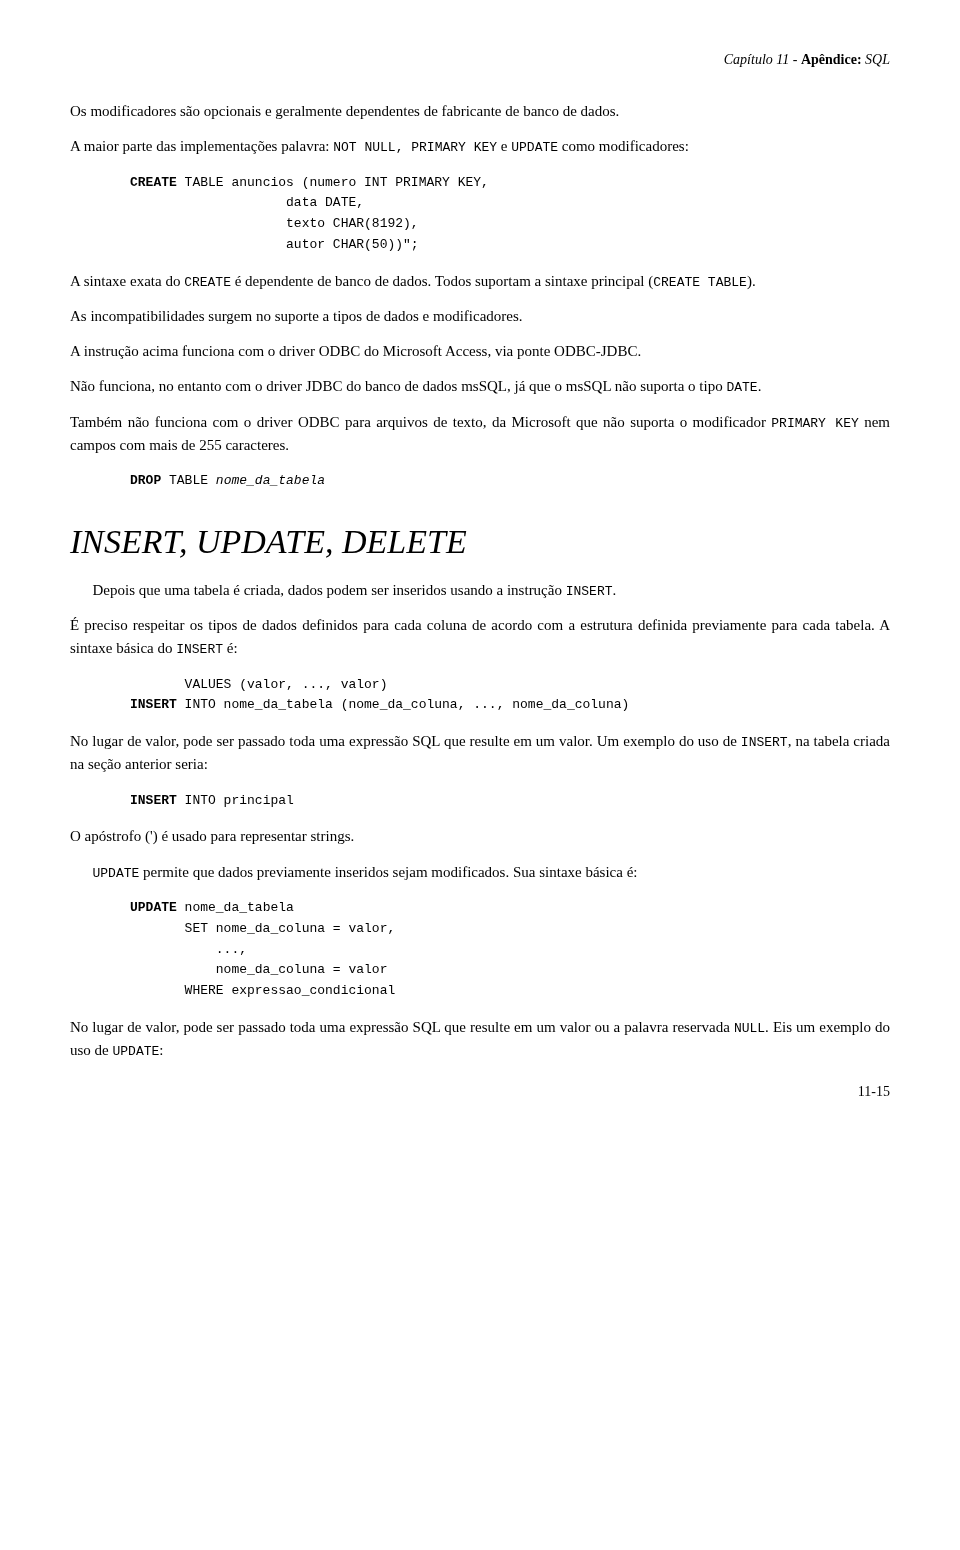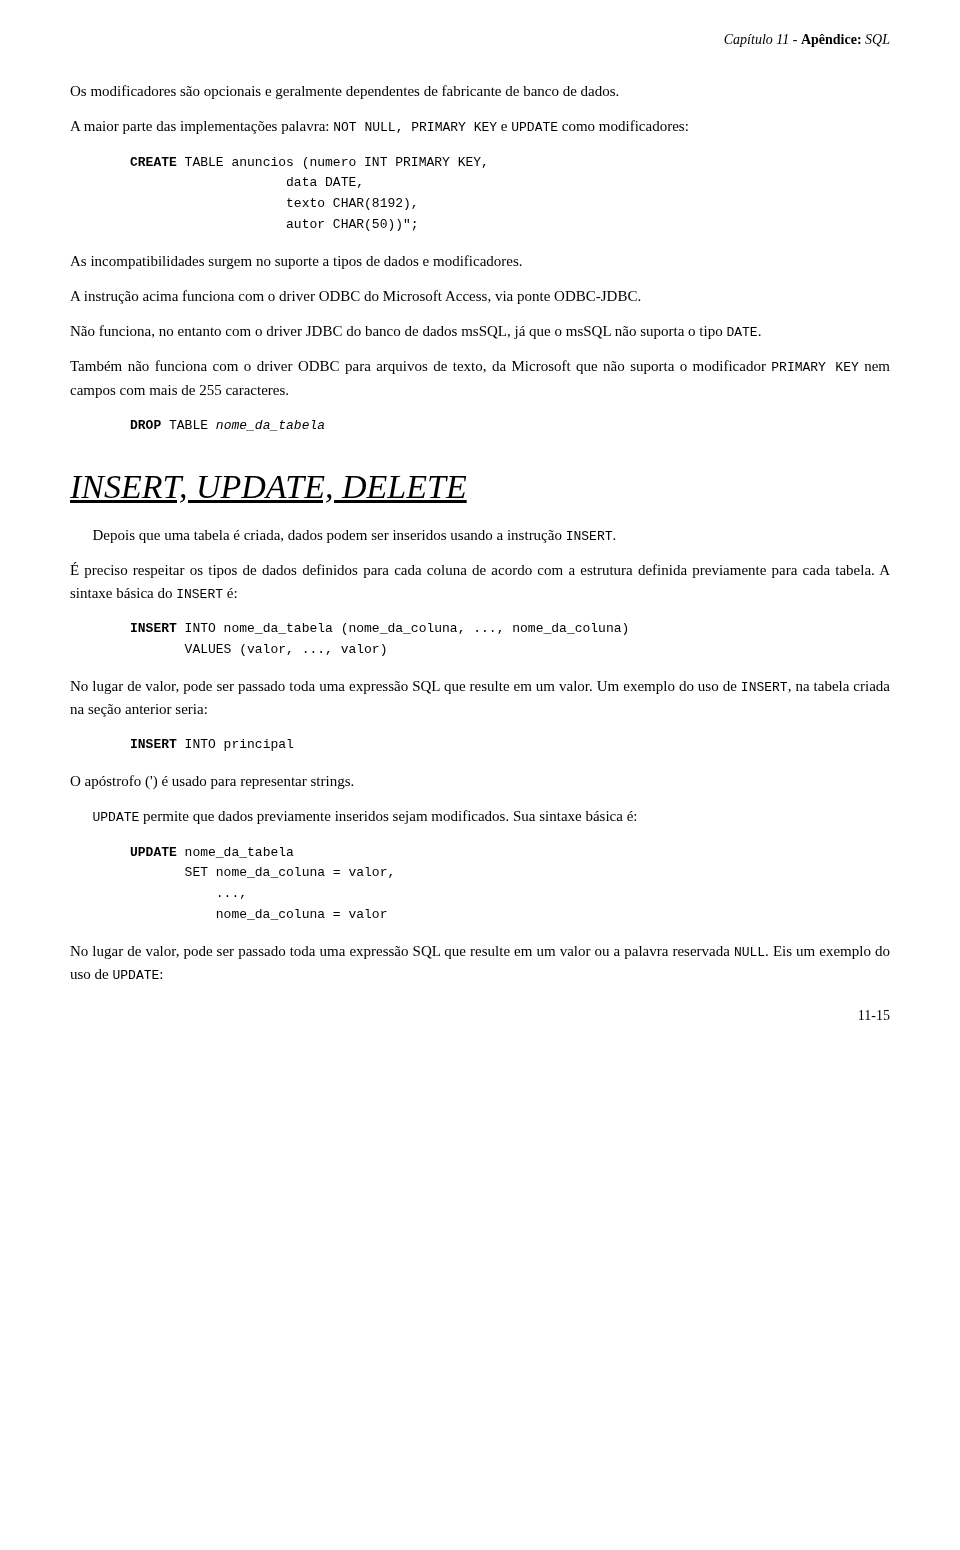--- a/index.html
+++ b/index.html
@@ -12,21 +12,21 @@
       background: #ffffff;
       font-family: 'Times New Roman', Times, serif;
       font-size: 15px;
       color: #000000;
       width: 960px;
       min-height: 1550px;
       position: relative;
     }
 
     .page {
-      padding: 32px 70px 60px 70px;
+      padding: 52px 70px 60px 70px;
       position: relative;
     }
 
     .header {
       text-align: right;
       font-style: italic;
       font-size: 14px;
       margin-bottom: 28px;
       padding-bottom: 4px;
     }
@@ -60,21 +60,20 @@
       font-weight: bold;
     }
 
     .section-title {
       font-family: 'Times New Roman', Times, serif;
       font-size: 34px;
       font-style: italic;
       font-weight: normal;
       margin: 30px 0 16px 0;
       line-height: 1.2;
-      text-decoration: underline;
     }
 
     .footer {
       position: absolute;
       bottom: 34px;
       right: 70px;
       font-size: 14px;
     }
   </style>
 </head>
@@ -96,20 +95,23 @@
     <span>A maior parte das implementações palavra: </span><span class="code-inline">NOT NULL, PRIMARY KEY</span><span> e </span><span class="code-inline">UPDATE</span><span> como modificadores:</span>
   </p>
 
   <div class="code-block">
     <div><span class="code-bold">CREATE</span><span class="code-inline"> TABLE anuncios (numero INT PRIMARY KEY,</span></div>
     <div><span class="code-inline">&nbsp;&nbsp;&nbsp;&nbsp;&nbsp;&nbsp;&nbsp;&nbsp;&nbsp;&nbsp;&nbsp;&nbsp;&nbsp;&nbsp;&nbsp;&nbsp;&nbsp;&nbsp;&nbsp;&nbsp;data DATE,</span></div>
     <div><span class="code-inline">&nbsp;&nbsp;&nbsp;&nbsp;&nbsp;&nbsp;&nbsp;&nbsp;&nbsp;&nbsp;&nbsp;&nbsp;&nbsp;&nbsp;&nbsp;&nbsp;&nbsp;&nbsp;&nbsp;&nbsp;texto CHAR(8192),</span></div>
     <div><span class="code-inline">&nbsp;&nbsp;&nbsp;&nbsp;&nbsp;&nbsp;&nbsp;&nbsp;&nbsp;&nbsp;&nbsp;&nbsp;&nbsp;&nbsp;&nbsp;&nbsp;&nbsp;&nbsp;&nbsp;&nbsp;autor CHAR(50))";</span></div>
   </div>
 
+  <p>
+    <span>A sintaxe exata do </span><span class="code-inline">CREATE</span><span> é dependente de banco de dados.</span> <span>Todos suportam a sintaxe principal (</span><span class="code-inline">CREATE TABLE</span><span>).</span>
+  </p>
 
   <p>
     <span>As incompatibilidades surgem no suporte a tipos de dados e modificadores.</span>
   </p>
 
   <p>
     <span>A instrução acima funciona com o driver ODBC do Microsoft Access, via ponte ODBC-JDBC.</span>
   </p>
 
   <p>
@@ -131,22 +133,22 @@
 
   <p>
     &nbsp;&nbsp;&nbsp;&nbsp;&nbsp;&nbsp;<span>Depois que uma tabela é criada, dados podem ser inseridos usando a instrução </span><span class="code-inline">INSERT</span><span>.</span>
   </p>
 
   <p>
     <span>É preciso respeitar os tipos de dados definidos para cada coluna de acordo com a estrutura definida previamente para cada tabela. A sintaxe básica do </span><span class="code-inline">INSERT</span><span> é:</span>
   </p>
 
   <div class="code-block">
+    <div><span class="code-inline">&nbsp;&nbsp;&nbsp;&nbsp;&nbsp;&nbsp;&nbsp;VALUES (valor, ..., valor)</span></div>
     <div><span class="code-bold">INSERT</span><span class="code-inline"> INTO nome_da_tabela (nome_da_coluna, ..., nome_da_coluna)</span></div>
-    <div><span class="code-inline">&nbsp;&nbsp;&nbsp;&nbsp;&nbsp;&nbsp;&nbsp;VALUES (valor, ..., valor)</span></div>
   </div>
 
   <p>
     <span>No lugar de  valor, pode ser passado toda uma expressão SQL que resulte em um valor. Um exemplo do uso de </span><span class="code-inline">INSERT</span><span>, na tabela criada na seção anterior seria:</span>
   </p>
 
   <div class="code-block">
     <div><span class="code-bold">INSERT</span><span class="code-inline"> INTO principal</span></div>
   </div>
 
@@ -156,20 +158,21 @@
 
   <p>
     &nbsp;&nbsp;&nbsp;&nbsp;&nbsp;&nbsp;<span class="code-inline">UPDATE</span><span> permite que dados previamente inseridos sejam modificados. Sua sintaxe básica é:</span>
   </p>
 
   <div class="code-block">
     <div><span class="code-bold">UPDATE</span><span class="code-inline"> nome_da_tabela</span></div>
     <div><span class="code-inline">&nbsp;&nbsp;&nbsp;&nbsp;&nbsp;&nbsp;&nbsp;SET nome_da_coluna = valor,</span></div>
     <div><span class="code-inline">&nbsp;&nbsp;&nbsp;&nbsp;&nbsp;&nbsp;&nbsp;&nbsp;&nbsp;&nbsp;&nbsp;...,</span></div>
     <div><span class="code-inline">&nbsp;&nbsp;&nbsp;&nbsp;&nbsp;&nbsp;&nbsp;&nbsp;&nbsp;&nbsp;&nbsp;nome_da_coluna = valor</span></div>
+    <div><span class="code-inline">&nbsp;&nbsp;&nbsp;&nbsp;&nbsp;&nbsp;&nbsp;WHERE expressao_condicional</span></div>
   </div>
 
   <p>
     <span>No lugar de valor, pode ser passado toda uma expressão SQL que resulte em um valor ou a palavra reservada </span><span class="code-inline">NULL</span><span>. Eis um exemplo do uso de </span><span class="code-inline">UPDATE</span><span>:</span>
   </p>
 
   <div class="footer">
     <span>11-15</span>
   </div>
 

